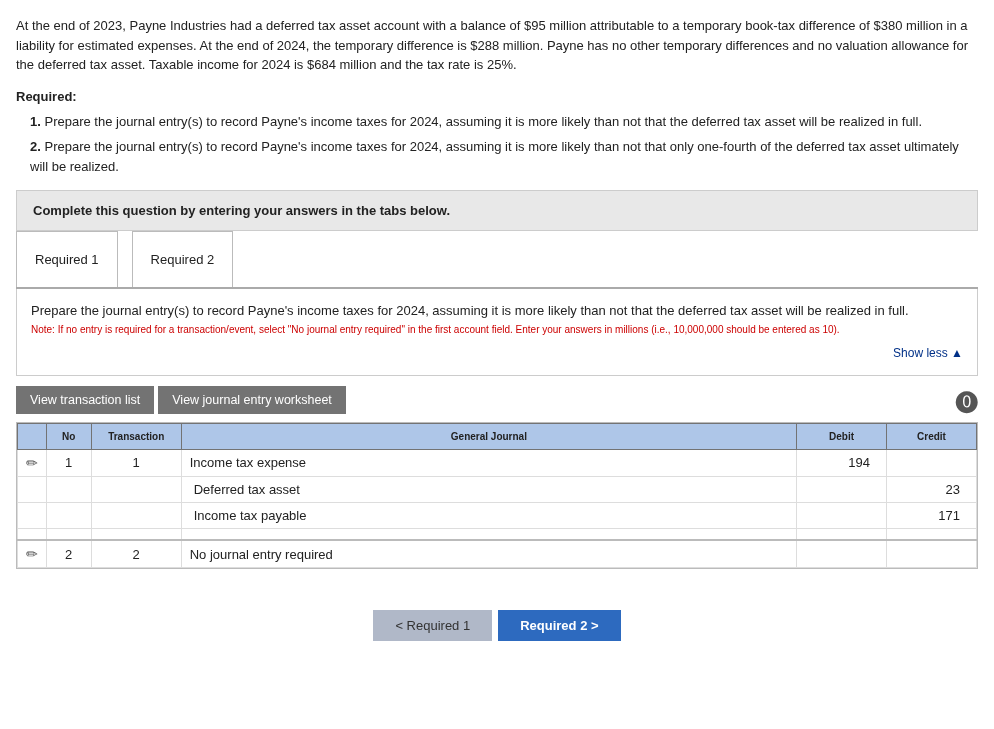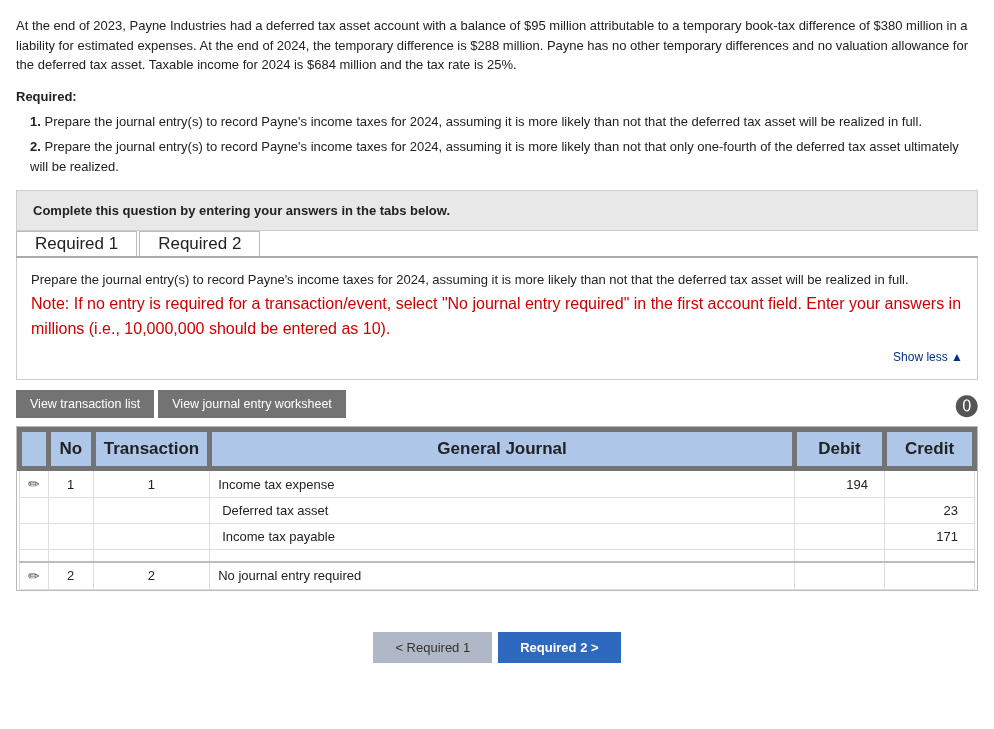--- a/index.html
+++ b/index.html
@@ -43,41 +43,41 @@
       margin-bottom: 0;
     }
     .tabs-row {
       display: flex;
       border-bottom: 2px solid #aaa;
       margin-top: 0;
     }
     .tab {
       border: 1px solid #bbb;
       border-bottom: none;
-      padding: 2px 18px;
-      cursor: pointer;
-      background: #fff;
-      font-size: 17px;
-      margin-right: 2px;
+      padding: 20px 18px;
+      cursor: pointer;
+      background: #fff;
+      font-size: 13px;
+      margin-right: 14px;
     }
     .tab.active {
       background: #fff;
       font-weight: normal;
     }
     .tab-content-box {
       border: 1px solid #ccc;
       border-top: none;
       padding: 12px 14px;
       background: #fff;
       font-size: 13px;
       line-height: 1.6;
     }
     .tab-content-box .note-red {
       color: #cc0000;
-      font-size: 16px;
+      font-size: 10px;
     }
     .show-less {
       text-align: right;
       color: #003087;
       font-size: 12px;
       margin-top: 6px;
       cursor: pointer;
     }
     .action-buttons {
       display: flex;
@@ -111,22 +111,22 @@
       border-collapse: collapse;
       font-size: 13px;
     }
     thead tr {
       background: #aec6e8;
     }
     thead th {
       padding: 7px 8px;
       text-align: center;
       font-weight: bold;
-      border: 5px solid #737373;
-      font-size: 17px;
+      border: 1px solid #737373;
+      font-size: 10px;
     }
     thead th.general-journal {
       text-align: center;
     }
     thead th.debit, thead th.credit {
       text-align: center;
       width: 90px;
     }
     thead th.no-col { width: 45px; }
     thead th.trans-col { width: 90px; }

